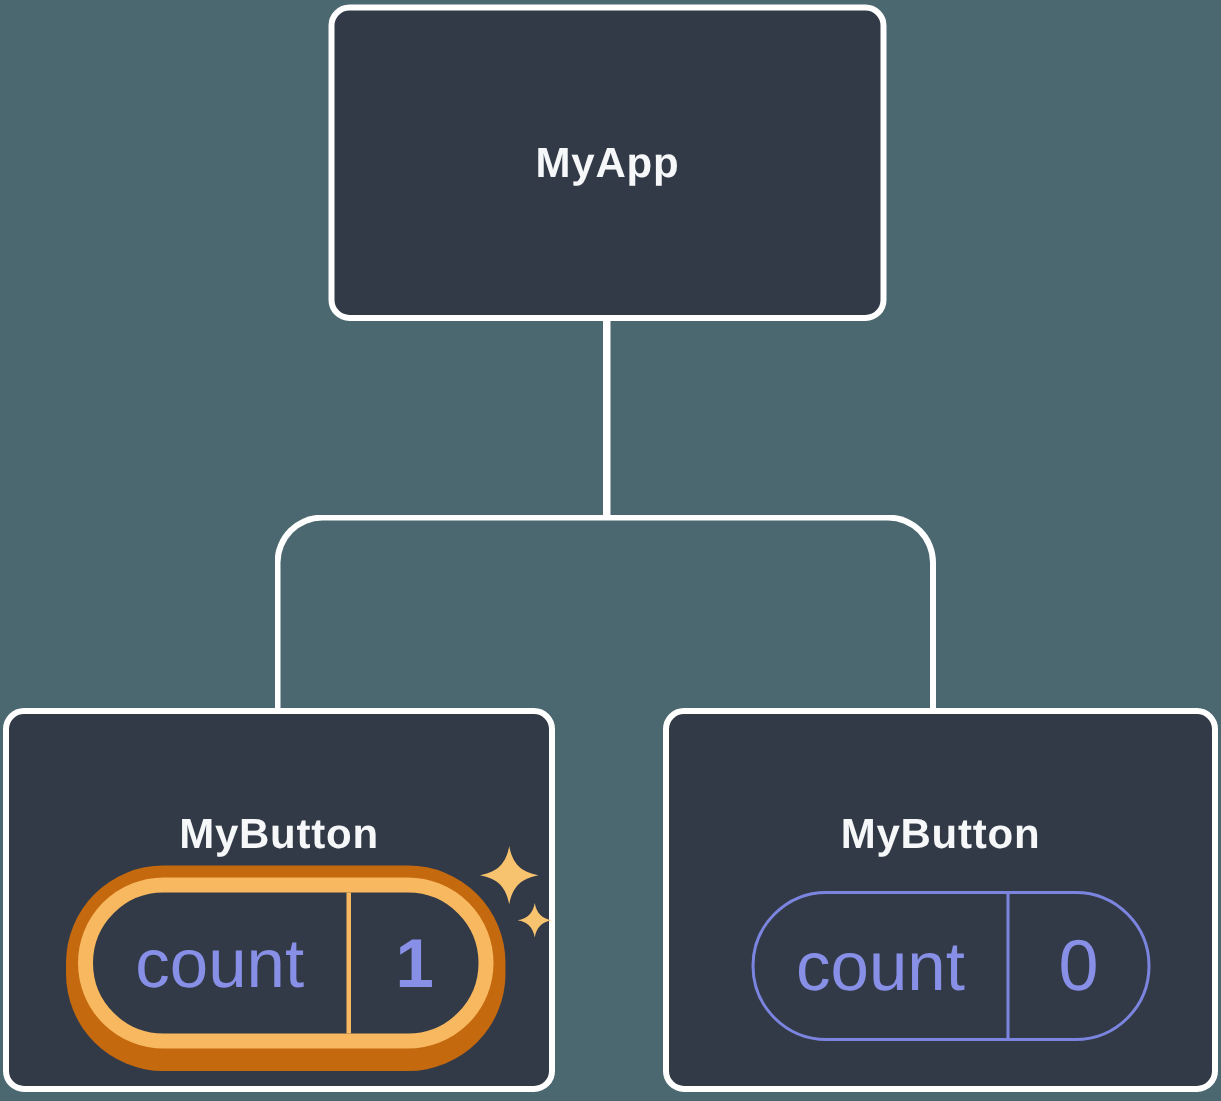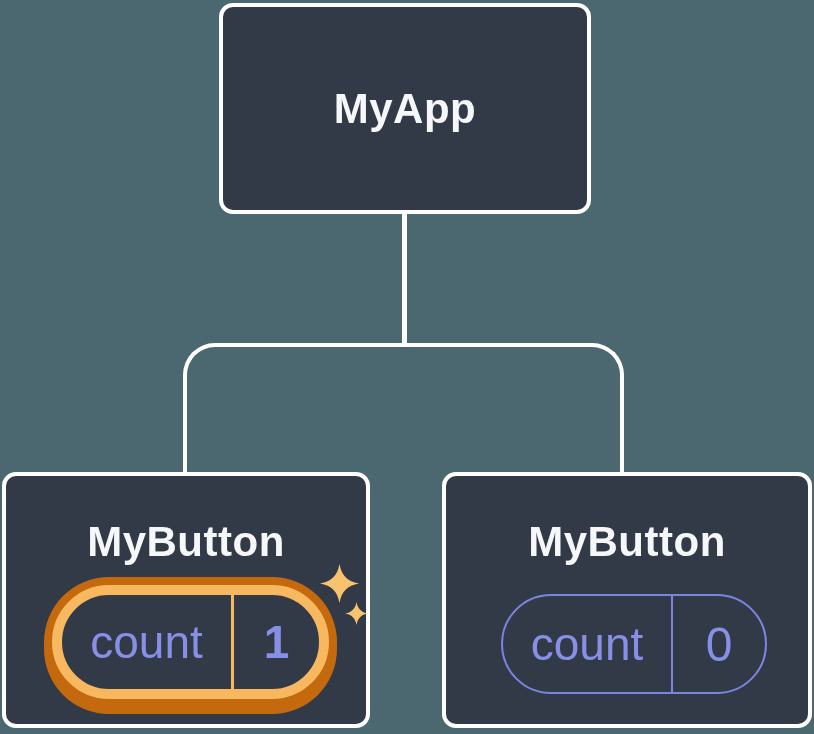--- a/index.html
+++ b/index.html
@@ -23,28 +23,28 @@
   }
   .node-root {
     left: 219px; top: 3px; width: 372px; height: 211px;
     display: flex; align-items: center; justify-content: center;
   }
   .node-child-left  { left: 2px;   top: 472px; width: 368px; height: 256px; }
   .node-child-right { left: 442px; top: 472px; width: 370px; height: 256px; }
 
   .node-title {
     color: #f6f7f9;
-    font-size: 42px;
+    font-size: 28px;
     font-weight: 700;
     letter-spacing: 0.5px;
     white-space: nowrap;
   }
   .child-title {
     position: absolute;
-    top: 42px; left: 0; width: 100%;
+    top: 56px; left: 0; width: 100%;
     text-align: center;
     line-height: 48px;
   }
 
   
   .connector-trunk {
     position: absolute;
     left: 402px; top: 211px;
     width: 5px; height: 134px;
     background: #ffffff;

